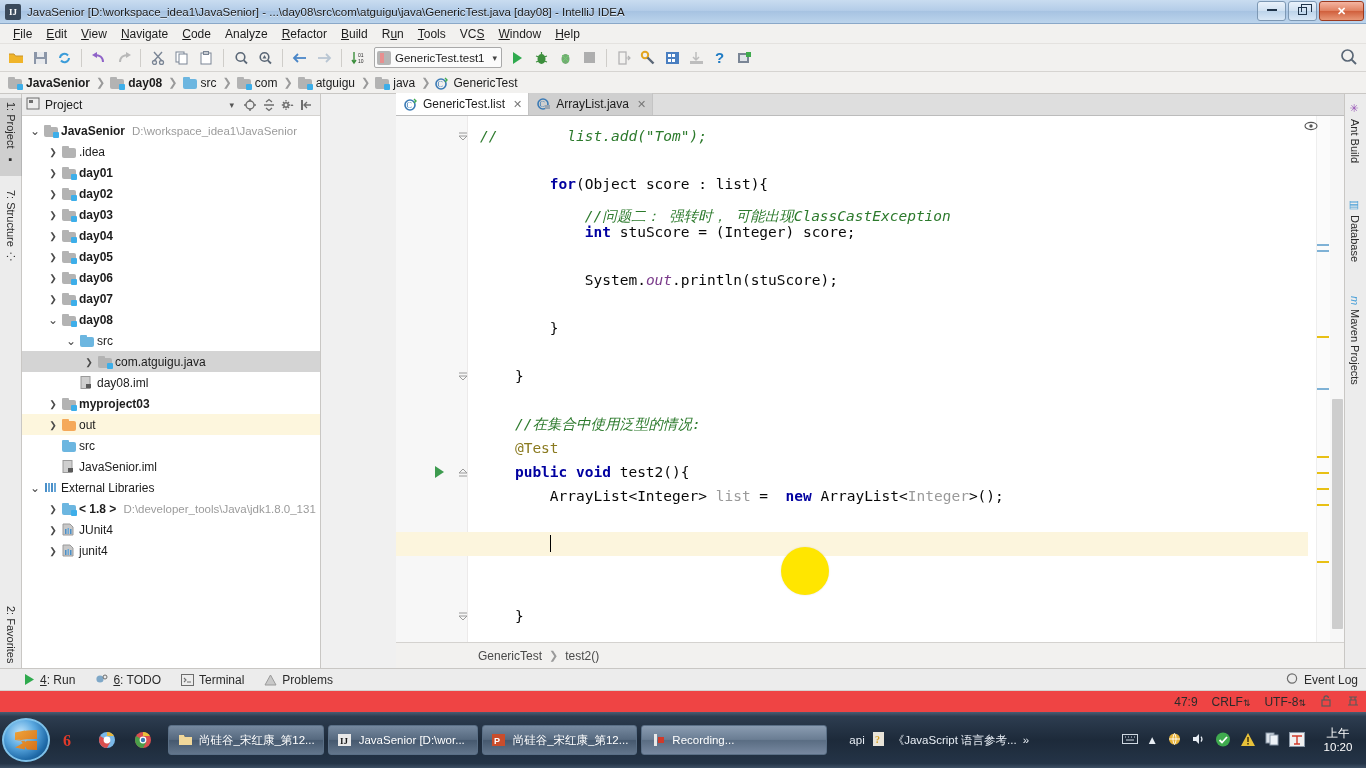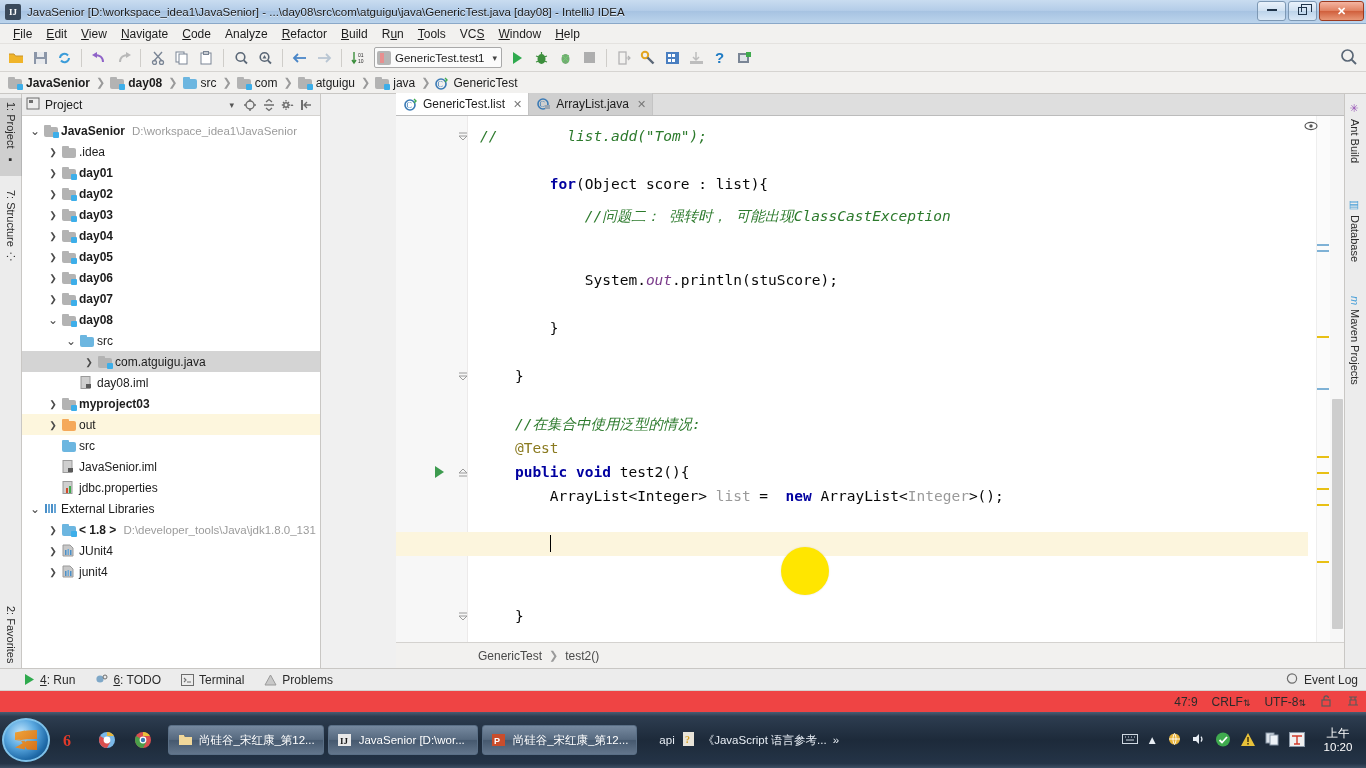--- a/index.html
+++ b/index.html
@@ -771,31 +771,20 @@
         </div>
         <div class="trow" style="padding-left: 24px;">
           <span class="arrow none">·</span>
           <span class="ico">
             <svg width="13" height="13">
               <rect x="1" y="0.5" width="9" height="12" fill="#cfcfcf" stroke="#9a9a9a"></rect>
               <rect x="6" y="8" width="5" height="4" fill="#5a5a5a"></rect>
             </svg>
           </span>
           <span class="lbl">JavaSenior.iml</span>
-        </div>
-        <div class="trow" style="padding-left: 24px;">
-          <span class="arrow none">·</span>
-          <span class="ico">
-            <svg width="13" height="13">
-              <rect x="1" y="0.5" width="9" height="12" fill="#cfcfcf" stroke="#9a9a9a"></rect>
-              <rect x="4" y="7" width="2" height="5" fill="#d04a2a"></rect>
-              <rect x="7" y="5" width="2" height="7" fill="#3faa4e"></rect>
-            </svg>
-          </span>
-          <span class="lbl">jdbc.properties</span>
         </div>
         <div class="trow" style="padding-left: 6px;">
           <span class="arrow" style="font-size: 12px; line-height: 10px;">⌄</span>
           <span class="ico">
             <svg width="13" height="13">
               <rect x="1" y="2" width="2" height="9" fill="#4a8fc8"></rect>
               <rect x="4" y="2" width="2" height="9" fill="#6aa8d8"></rect>
               <rect x="7" y="2" width="2" height="9" fill="#4a8fc8"></rect>
               <rect x="10" y="2" width="2" height="9" fill="#6aa8d8"></rect>
             </svg>
@@ -913,20 +902,21 @@
           <div style="position: absolute; left: 4px; top: 495px;"><svg width="10" height="10">
               <path d="M5 8L1 4h8z" fill="none" stroke="#9a9a9a"></path>
               <path d="M1 1h8" stroke="#9a9a9a"></path>
             </svg></div>
         </div>
       <div id="code-lines" class="codelines">
           <div class="cl" style="top: 8px;"><span class="cmt">//</span><span class="str">        list.add("Tom");</span></div>
           <div class="cl" style="top: 32px;"></div>
           <div class="cl" style="top: 56px;"><span>        </span><span class="kw">for</span><span>(Object score : list){</span></div>
           <div class="cl" style="top: 88px;"><span class="cmt">            //问题二： 强转时， 可能出现ClassCastException</span></div>
+          <div class="cl" style="top: 104px;"><span>            </span><span class="kw">int</span><span> stuScore = (Integer) score;</span></div>
           <div class="cl" style="top: 128px;"></div>
           <div class="cl" style="top: 152px;"><span>            System.</span><span class="fld">out</span><span>.println(stuScore);</span></div>
           <div class="cl" style="top: 176px;"></div>
           <div class="cl" style="top: 200px;"><span>        }</span></div>
           <div class="cl" style="top: 224px;"></div>
           <div class="cl" style="top: 248px;"><span>    }</span></div>
           <div class="cl" style="top: 272px;"></div>
           <div class="cl" style="top: 320px;"><span class="anno">    @Test</span></div>
           <div class="cl" style="top: 296px;"><span class="cmt">    //在集合中使用泛型的情况:</span></div>
           <div class="cl" style="top: 344px;"><span>    </span><span class="kw">public void</span><span> test2(){</span></div>
@@ -1080,20 +1070,29 @@
         <span class="tbt">JavaSenior [D:\wor...</span>
       </div>
       <div class="tbtn">
         <span class="tbi">
             <svg width="15" height="14">
               <rect x="1" y="1" width="13" height="12" fill="#c94d2c"></rect>
               <text x="3" y="11" font-size="9" font-family="Liberation Sans" font-weight="bold" fill="#fff">P</text>
             </svg>
           </span>
         <span class="tbt">尚硅谷_宋红康_第12...</span>
+      </div>
+      <div class="tbtn" style="min-width:186px;max-width:196px;background:linear-gradient(to bottom,#8a9cb1 0%,#6a7d93 48%,#5a6d83 52%,#7788a0 100%);">
+        <span class="tbi">
+            <svg width="15" height="14">
+              <rect x="3" y="1" width="3" height="12" fill="#e8e8e8"></rect>
+              <rect x="7" y="4" width="6" height="6" fill="#d03a2a"></rect>
+            </svg>
+          </span>
+        <span class="tbt">Recording...</span>
       </div>
     </div>
     <div style="display:flex;align-items:center;gap:6px;margin-left:22px;color:#e8eef5;font-size:11.5px;">
       <span>api</span>
       <span><svg width="16" height="16">
             <rect x="2" y="1" width="11" height="14" fill="#e8e3d8"></rect>
             <text x="4" y="12" font-size="10" fill="#d8a020" font-family="Liberation Serif" font-weight="bold">?</text>
           </svg></span>
       <span>《JavaScript 语言参考...</span>
       <span>»</span>

